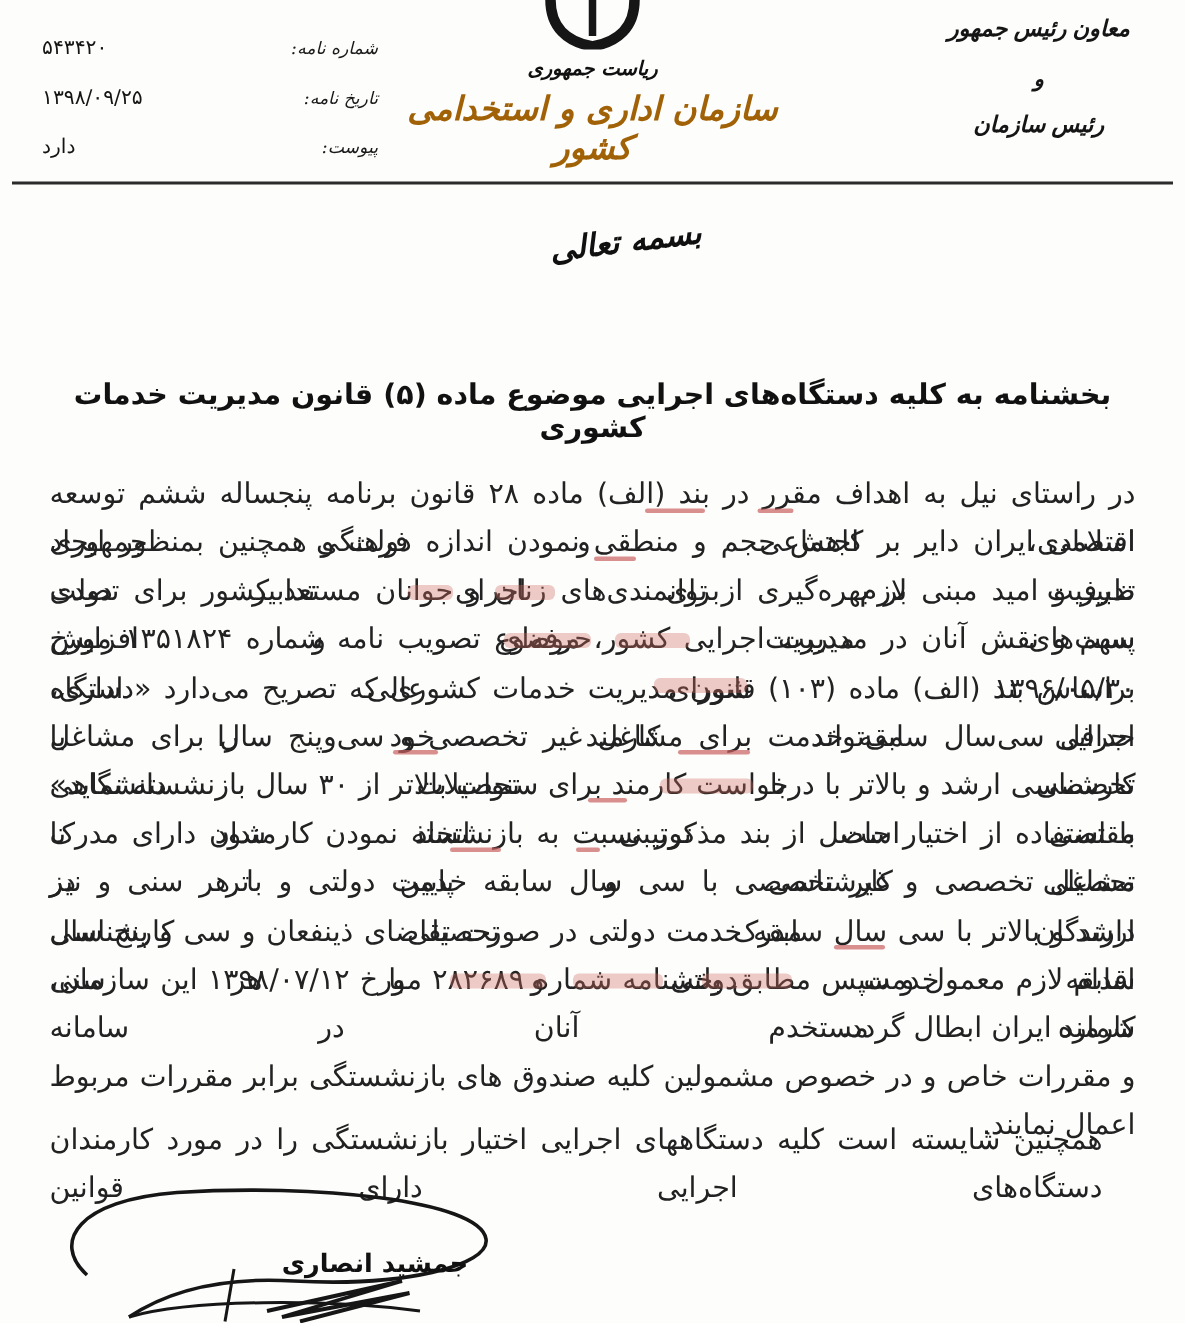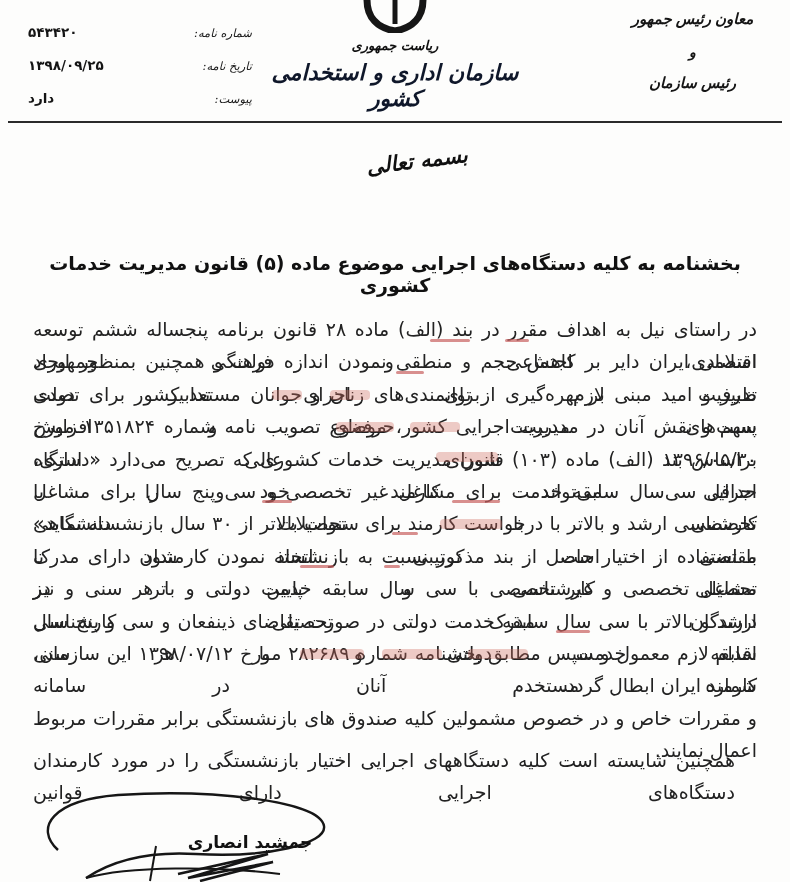--- a/index.html
+++ b/index.html
@@ -18,29 +18,29 @@
   .hdr-right .r2{margin-top:16px;font-size:14px;}
   .hdr-right .r3{margin-top:14px;}
   .hdr-center{position:absolute;top:0;left:250px;width:290px;text-align:center;}
   .emblem{height:33px;overflow:hidden;display:flex;justify-content:center;}
   .org1{
     font-family:"DejaVu Serif",serif;font-style:italic;font-weight:bold;
     font-size:13px;margin-top:5px;color:#101010;
   }
   .org2{
     font-family:"DejaVu Serif",serif;font-style:italic;font-weight:bold;
-    font-size:22px;margin-top:6px;color:#0f172a;
+    font-size:22px;margin-top:6px;color:#a16207;
   }
   .hdr-left{position:absolute;top:24px;left:20px;width:232px;}
   .meta-row{display:flex;justify-content:space-between;align-items:baseline;margin-bottom:17px;}
   .meta-label{
     font-family:"DejaVu Serif",serif;font-style:italic;font-size:11.5px;color:#1a1a1a;
   }
   .meta-value{
-    font-size:13.5px;font-weight:700;letter-spacing:1px;color:#141414;
+    font-size:13.5px;font-weight:400;letter-spacing:1px;color:#141414;
     padding-left:8px;
   }
   .rule{position:absolute;top:121px;left:8px;right:8px;height:2px;background:#2b2b2b;}
   
   .bism{
     position:absolute;top:148px;left:0;right:0;text-align:center;
     font-family:"DejaVu Serif",serif;font-style:italic;font-weight:bold;
     font-size:21px;color:#101010;transform:translateX(22px) rotate(-7deg);
   }
   .doc-title{

